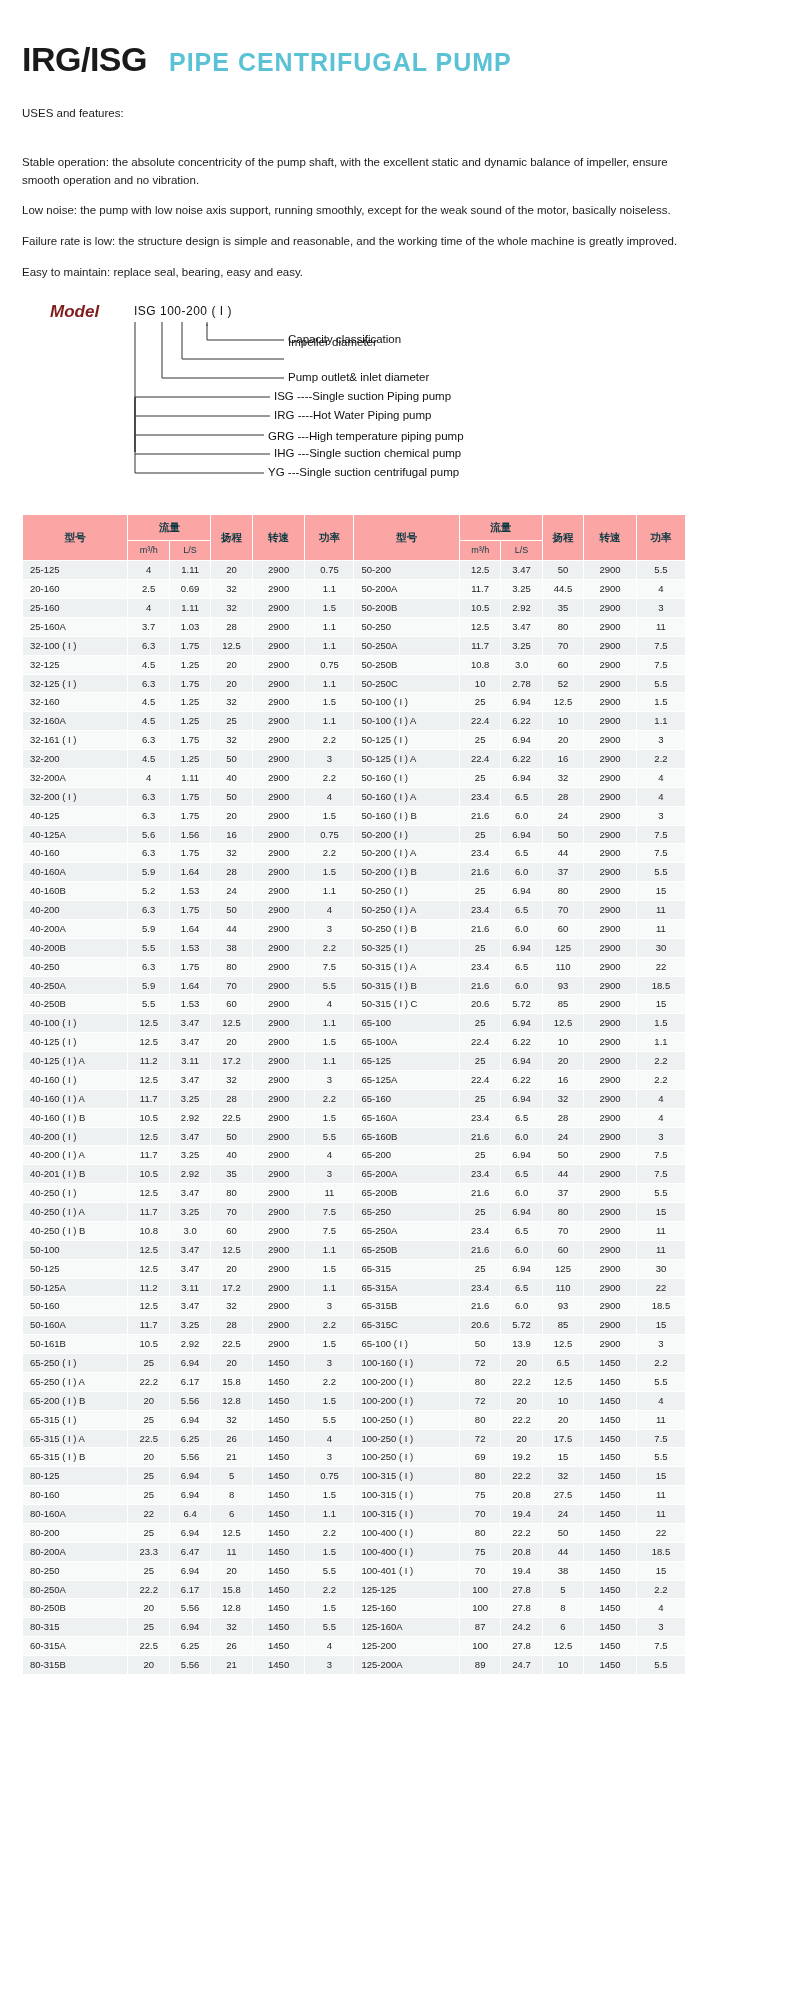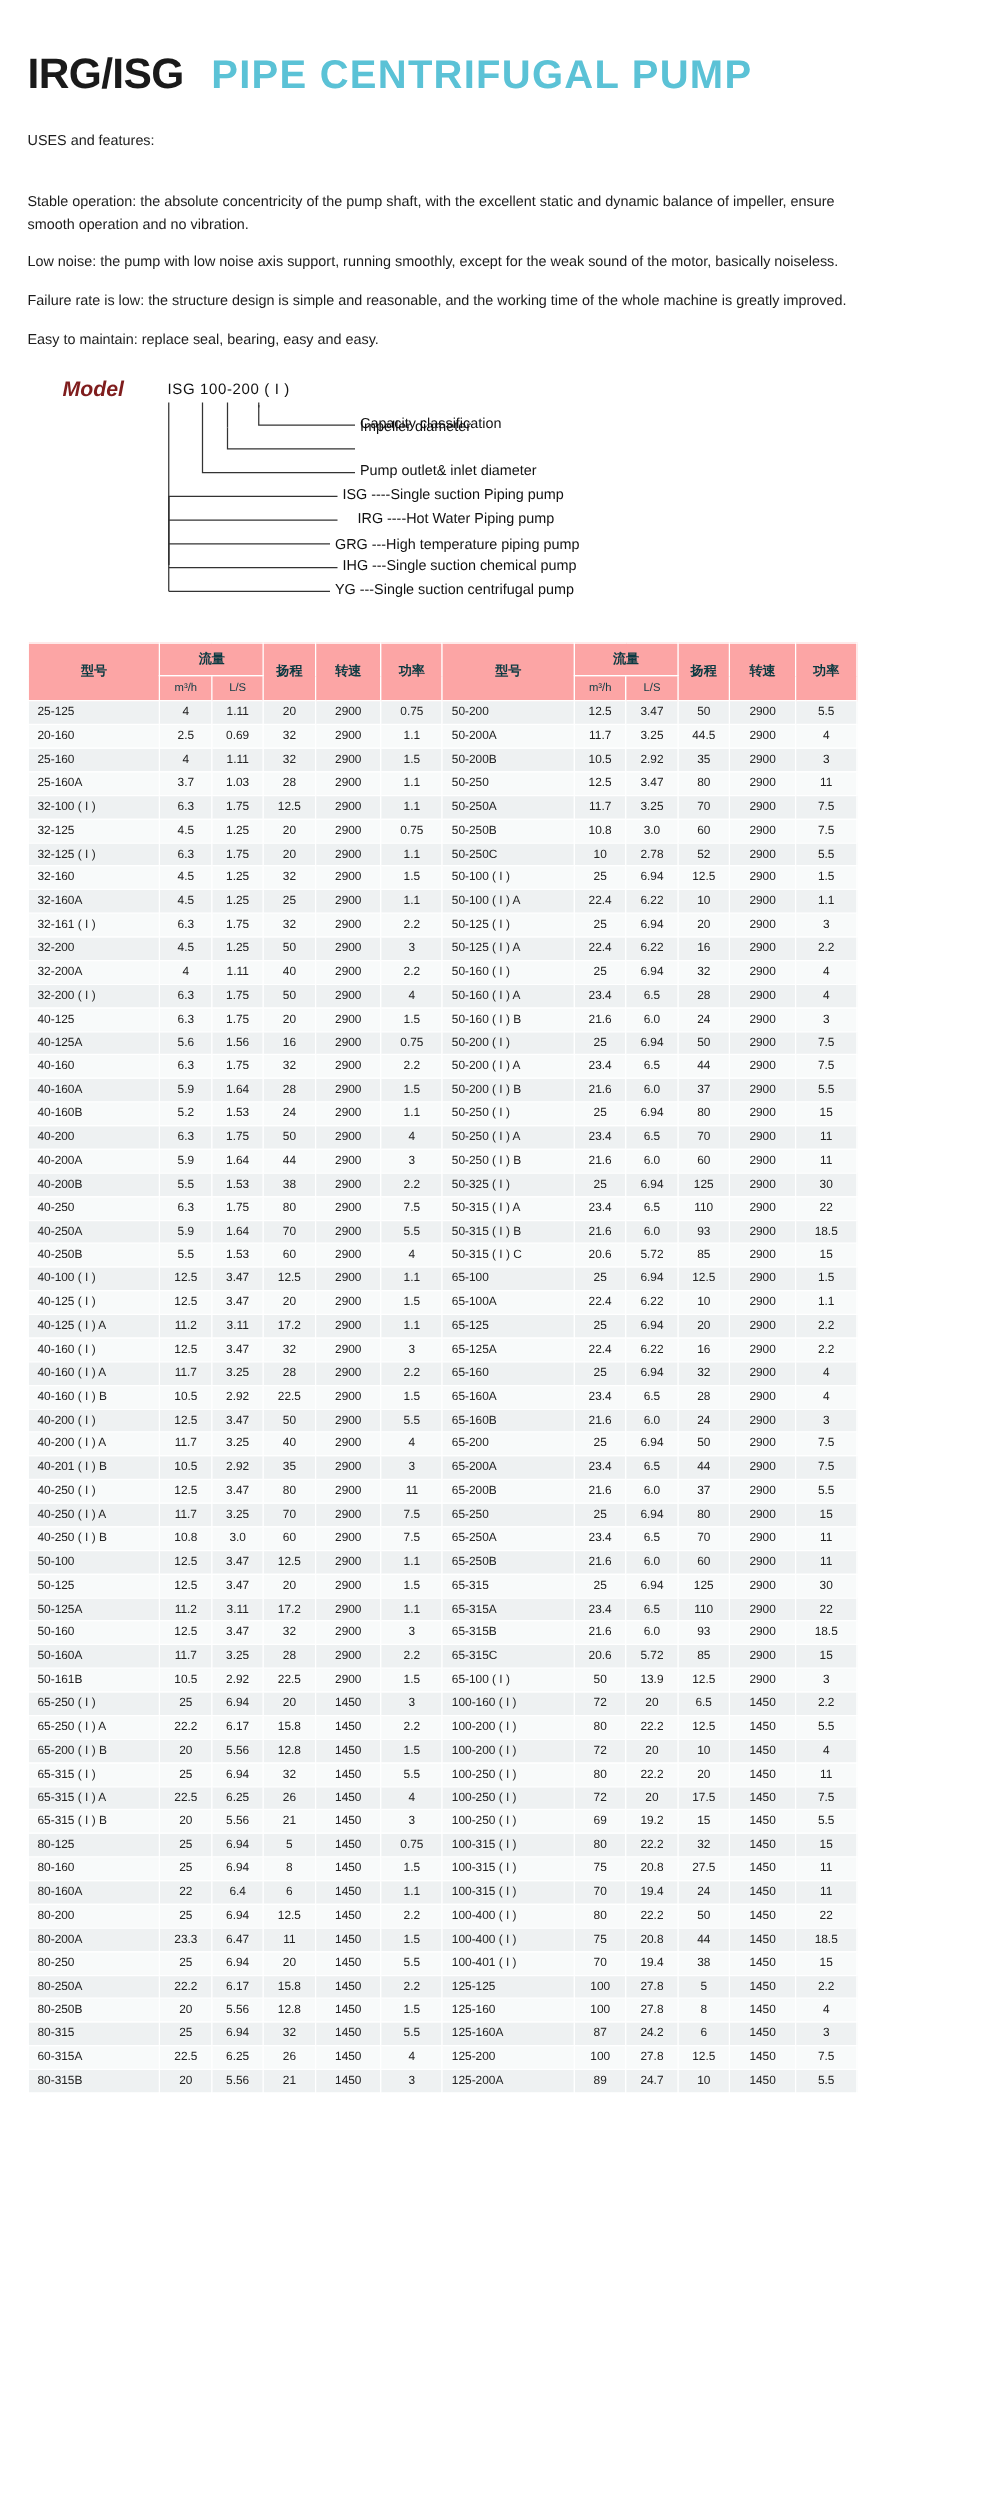--- a/index.html
+++ b/index.html
@@ -19,21 +19,21 @@
     gap: 22px;
     margin: 22px 0 26px 0;
   }
   .title-main {
     font-size: 34px;
     font-weight: bold;
     letter-spacing: -0.5px;
     color: #1a1a1a;
   }
   .title-sub {
-    font-size: 32px;
+    font-size: 25px;
     font-weight: bold;
     letter-spacing: 1px;
     color: #5bc2d6;
   }
 
   
   .intro { font-size: 11.5px; line-height: 1.55; color: #1c1c1c; }
   .intro p { margin: 0 0 13px 0; }
   .intro .lead { margin-bottom: 31px; }
 
@@ -126,21 +126,21 @@
       <line x1="113" y1="135" x2="242" y2="135" stroke="#333" stroke-width="1"></line>
       <line x1="113" y1="154" x2="248" y2="154" stroke="#333" stroke-width="1"></line>
       <line x1="113" y1="173" x2="242" y2="173" stroke="#333" stroke-width="1"></line>
       <line x1="113" y1="97" x2="113" y2="173" stroke="#333" stroke-width="1"></line>
     </svg>
 
     <span class="model-legend" style="left:266px; top:33px;">Capacity classification</span>
     <span class="model-legend" style="left:266px; top:36px;">Impeller diameter</span>
     <span class="model-legend" style="left:266px; top:71px;">Pump outlet&amp; inlet diameter</span>
     <span class="model-legend" style="left:252px; top:90px;">ISG  ----Single suction Piping pump</span>
-    <span class="model-legend" style="left:252px; top:109px;margin-left:12px;">IRG  ----Hot Water Piping pump</span>
+    <span class="model-legend" style="left:252px; top:109px;">IRG  ----Hot Water Piping pump</span>
     <span class="model-legend" style="left:246px; top:130px;">GRG  ---High temperature piping pump</span>
     <span class="model-legend" style="left:252px; top:147px;">IHG  ---Single suction chemical pump</span>
     <span class="model-legend" style="left:246px; top:166px;">YG   ---Single suction centrifugal pump</span>
   </div>
 
   <table class="spec">
     <thead>
       <tr>
         <th rowspan="2" style="width:14%">型号</th>
         <th colspan="2" style="width:11%">流量</th>

